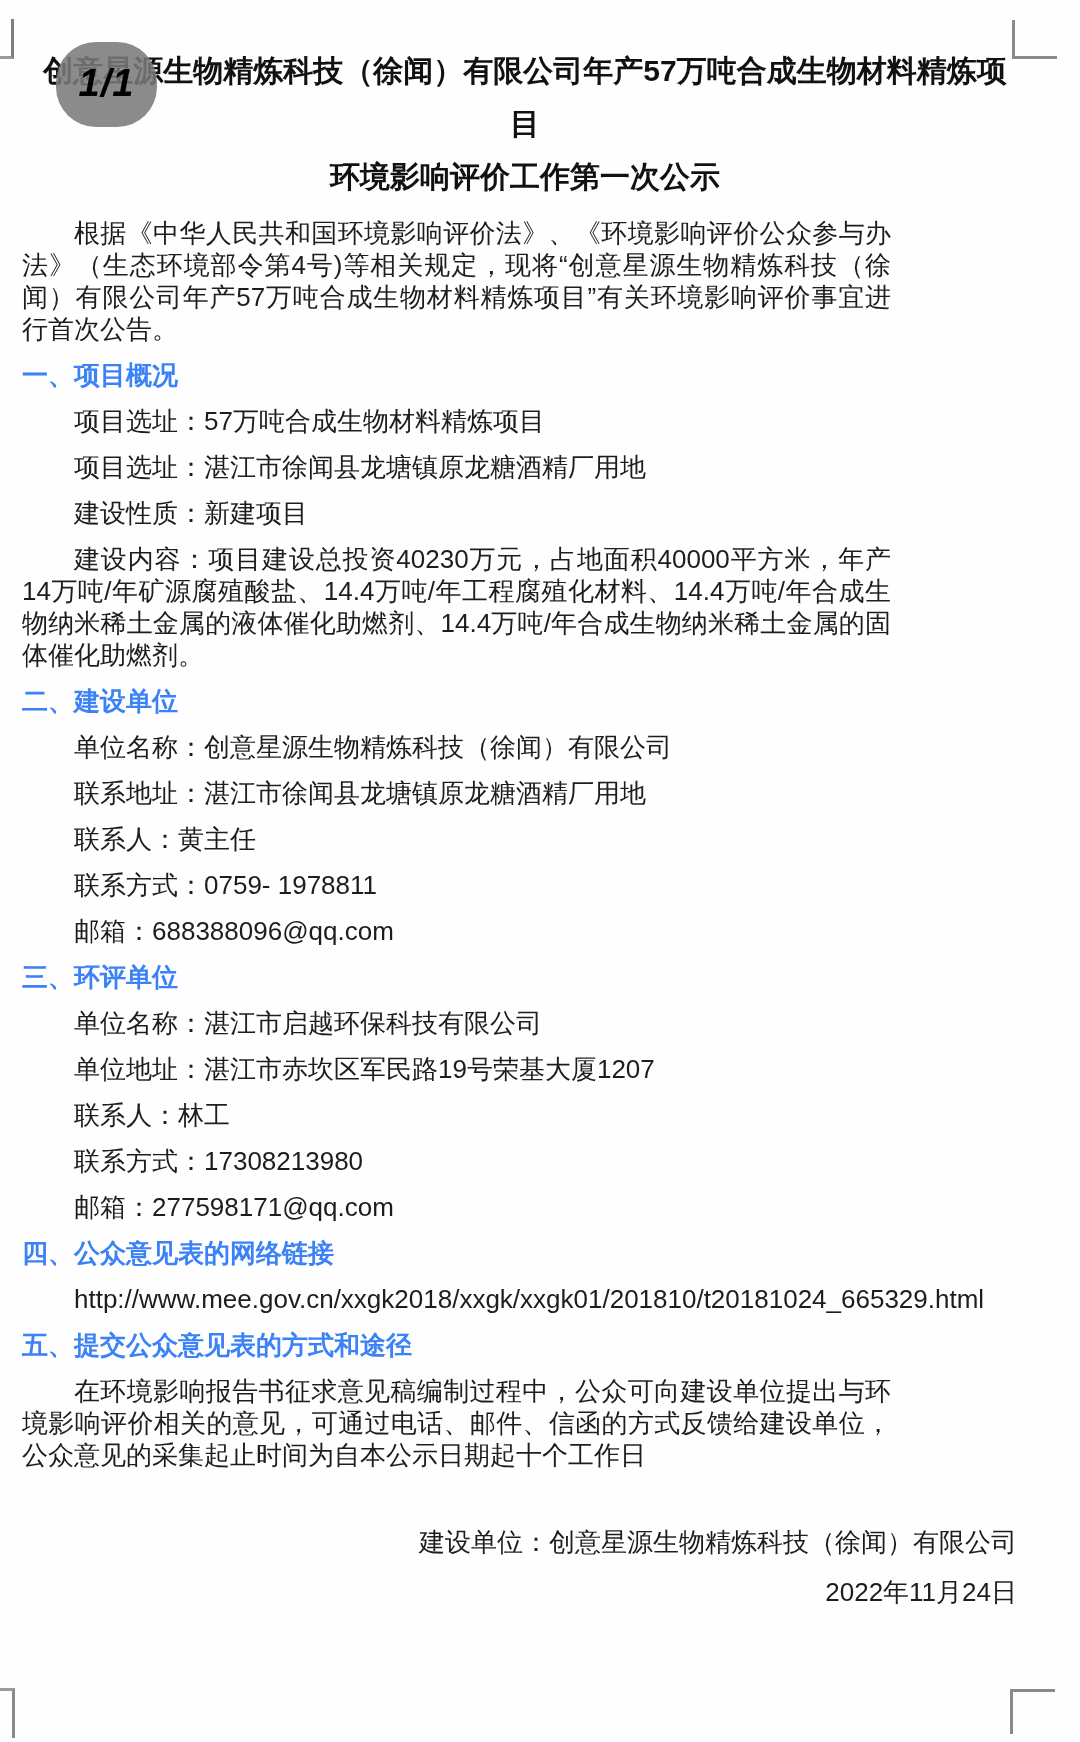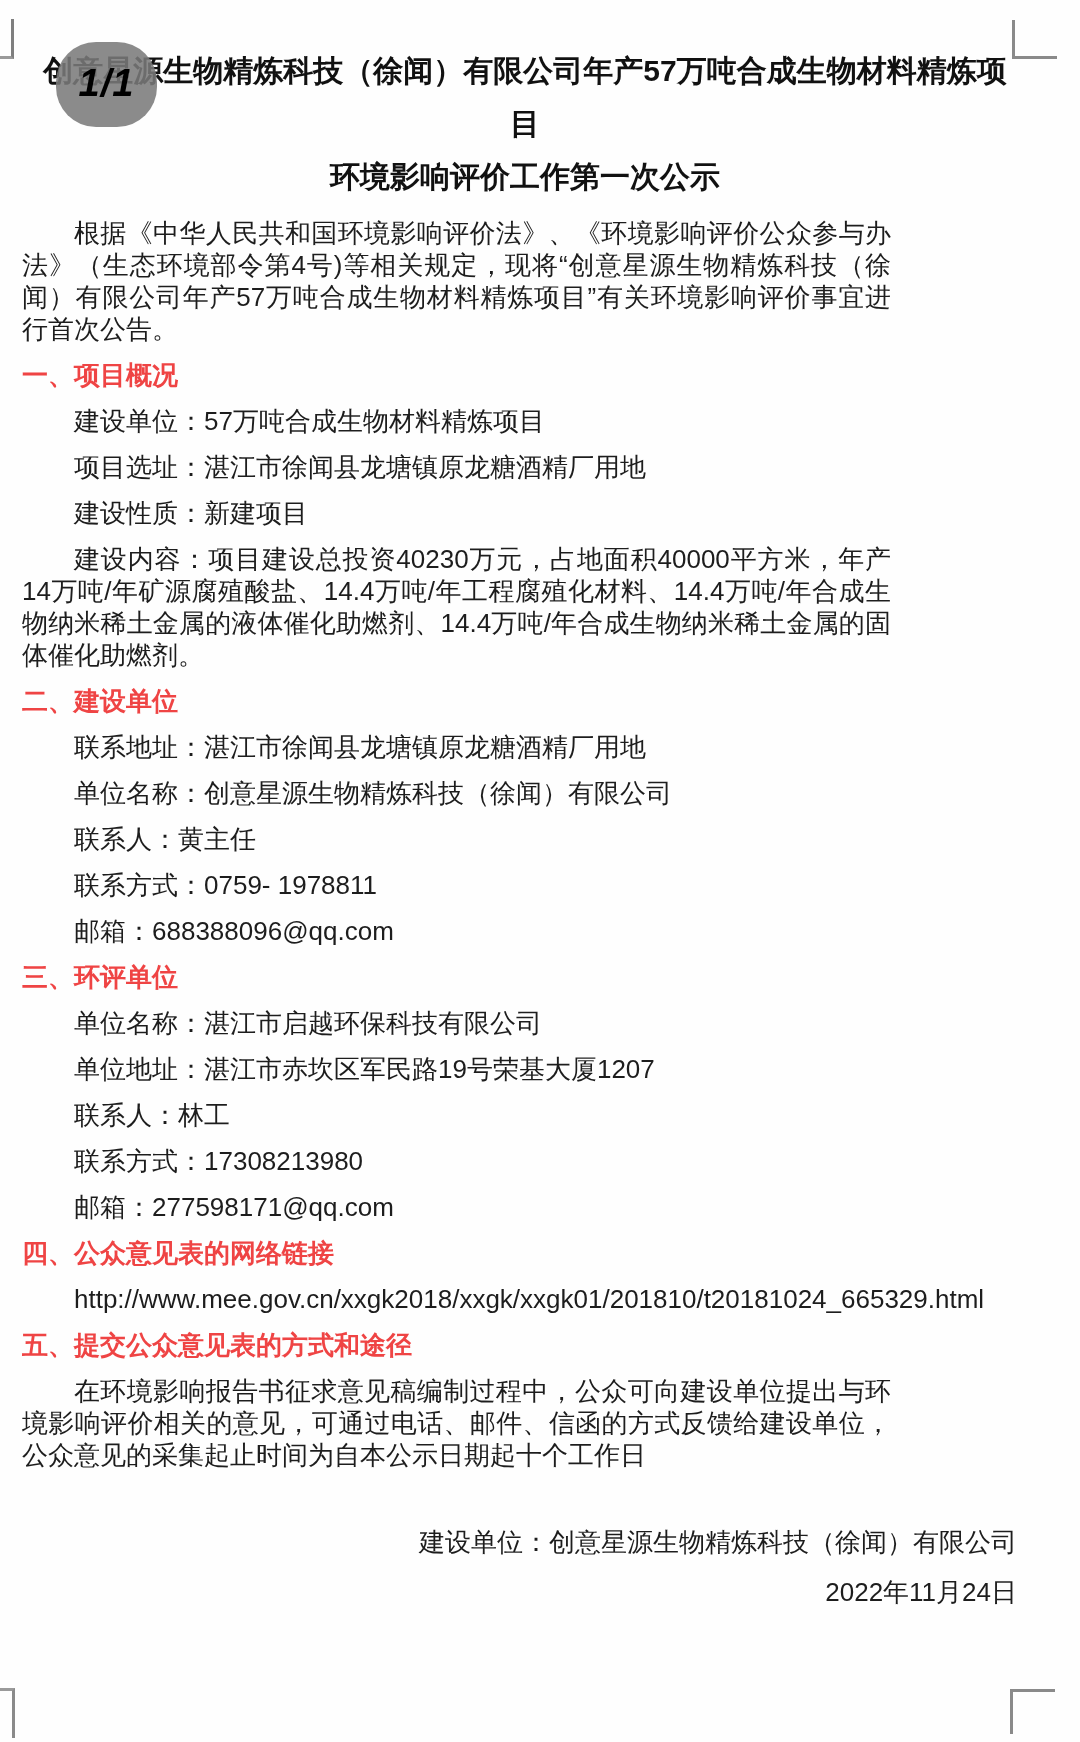--- a/index.html
+++ b/index.html
@@ -61,21 +61,21 @@
   .title .tline { display: block; padding-left: 40px; }
   .para, .heading {
     margin: 14px;
     font-size: 26px;
     line-height: 32px;
     text-align: justify;
   }
   .para { text-indent: 2em; }
   .heading {
     font-weight: bold;
-    color: #ef4444;
+    color: #3b82f6;
   }
   .sign {
     margin-top: 46px;
     margin-right: -112px;
     text-align: right;
   }
   .sign p {
     margin: 0;
     font-size: 26px;
     line-height: 50px;
@@ -99,28 +99,28 @@
   <div class="doc">
 
     <h1 class="title">
       <span class="tline">创意星源生物精炼科技（徐闻）有限公司年产57万吨合成生物材料精炼项目</span>
       <span class="tline">环境影响评价工作第一次公示</span>
     </h1>
 
     <p class="para">根据《中华人民共和国环境影响评价法》、《环境影响评价公众参与办法》（生态环境部令第4号)等相关规定，现将“创意星源生物精炼科技（徐闻）有限公司年产57万吨合成生物材料精炼项目”有关环境影响评价事宜进行首次公告。</p>
 
     <p class="heading">一、项目概况</p>
-    <p class="para">建设单位：57万吨合成生物材料精炼项目</p>
+    <p class="para">项目选址：57万吨合成生物材料精炼项目</p>
     <p class="para">项目选址：湛江市徐闻县龙塘镇原龙糖酒精厂用地</p>
     <p class="para">建设性质：新建项目</p>
     <p class="para">建设内容：项目建设总投资40230万元，占地面积40000平方米，年产14万吨/年矿源腐殖酸盐、14.4万吨/年工程腐殖化材料、14.4万吨/年合成生物纳米稀土金属的液体催化助燃剂、14.4万吨/年合成生物纳米稀土金属的固体催化助燃剂。</p>
 
     <p class="heading">二、建设单位</p>
+    <p class="para">单位名称：创意星源生物精炼科技（徐闻）有限公司</p>
     <p class="para">联系地址：湛江市徐闻县龙塘镇原龙糖酒精厂用地</p>
-    <p class="para">单位名称：创意星源生物精炼科技（徐闻）有限公司</p>
     <p class="para">联系人：黄主任</p>
     <p class="para">联系方式：0759- 1978811</p>
     <p class="para">邮箱：688388096@qq.com</p>
 
     <p class="heading">三、环评单位</p>
     <p class="para">单位名称：湛江市启越环保科技有限公司</p>
     <p class="para">单位地址：湛江市赤坎区军民路19号荣基大厦1207</p>
     <p class="para">联系人：林工</p>
     <p class="para">联系方式：17308213980</p>
     <p class="para">邮箱：277598171@qq.com</p>

